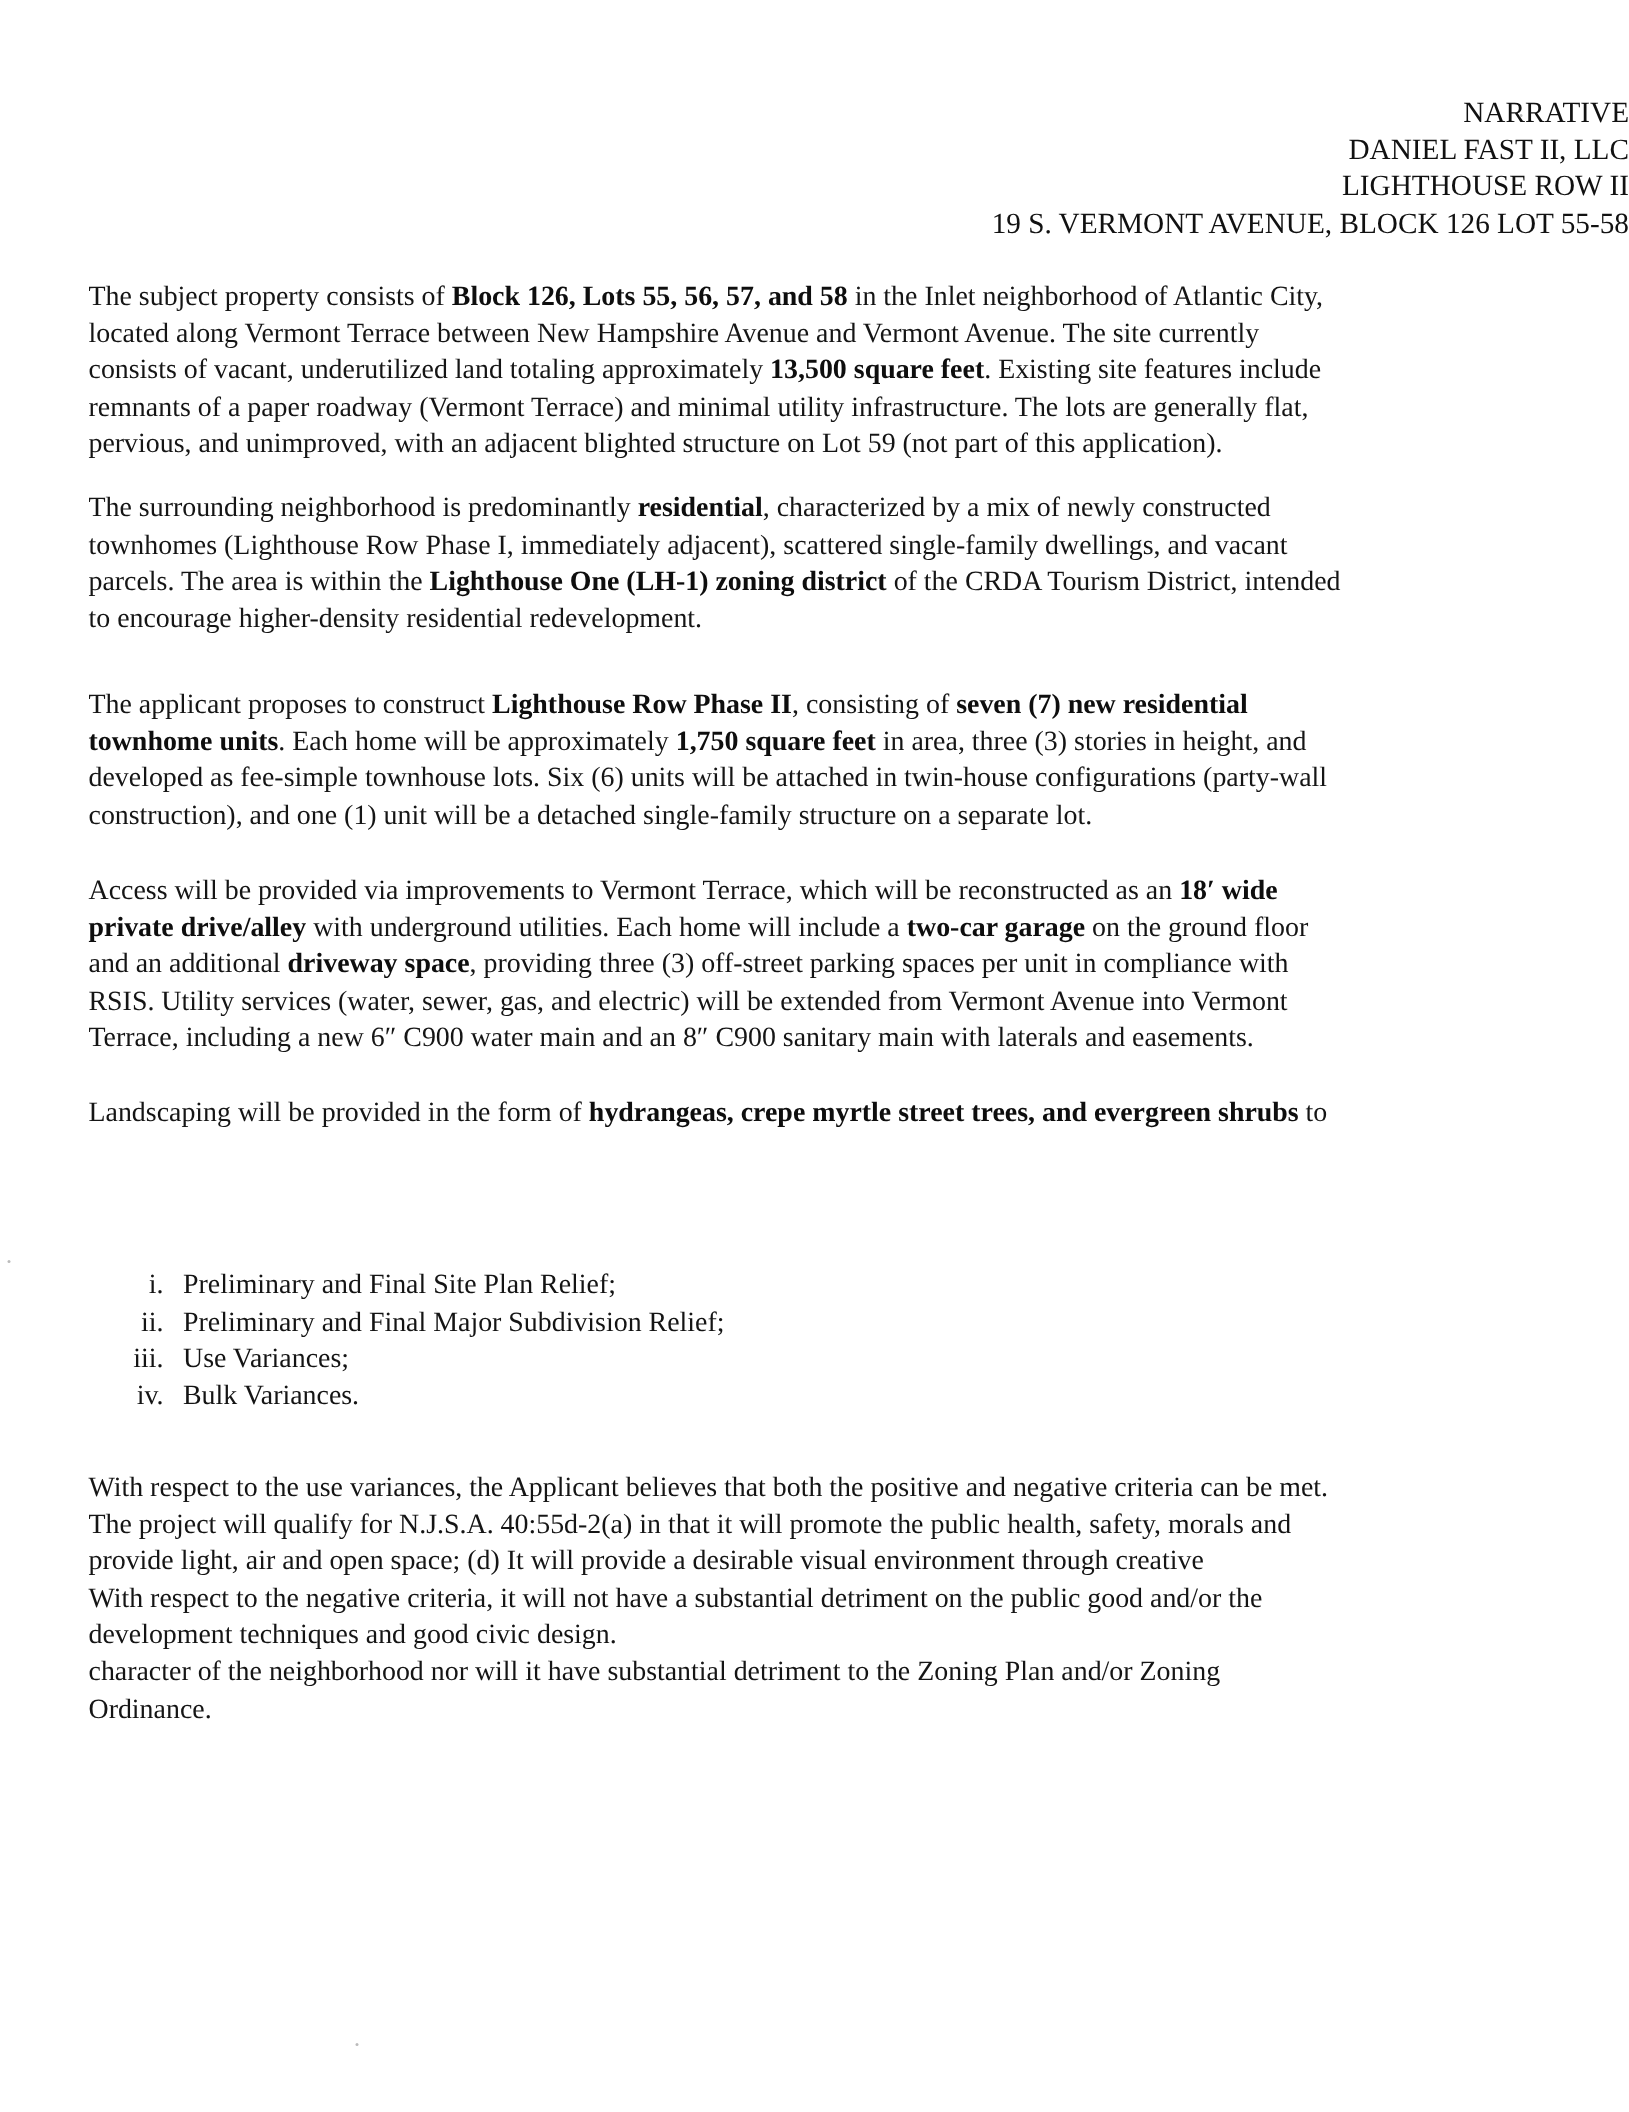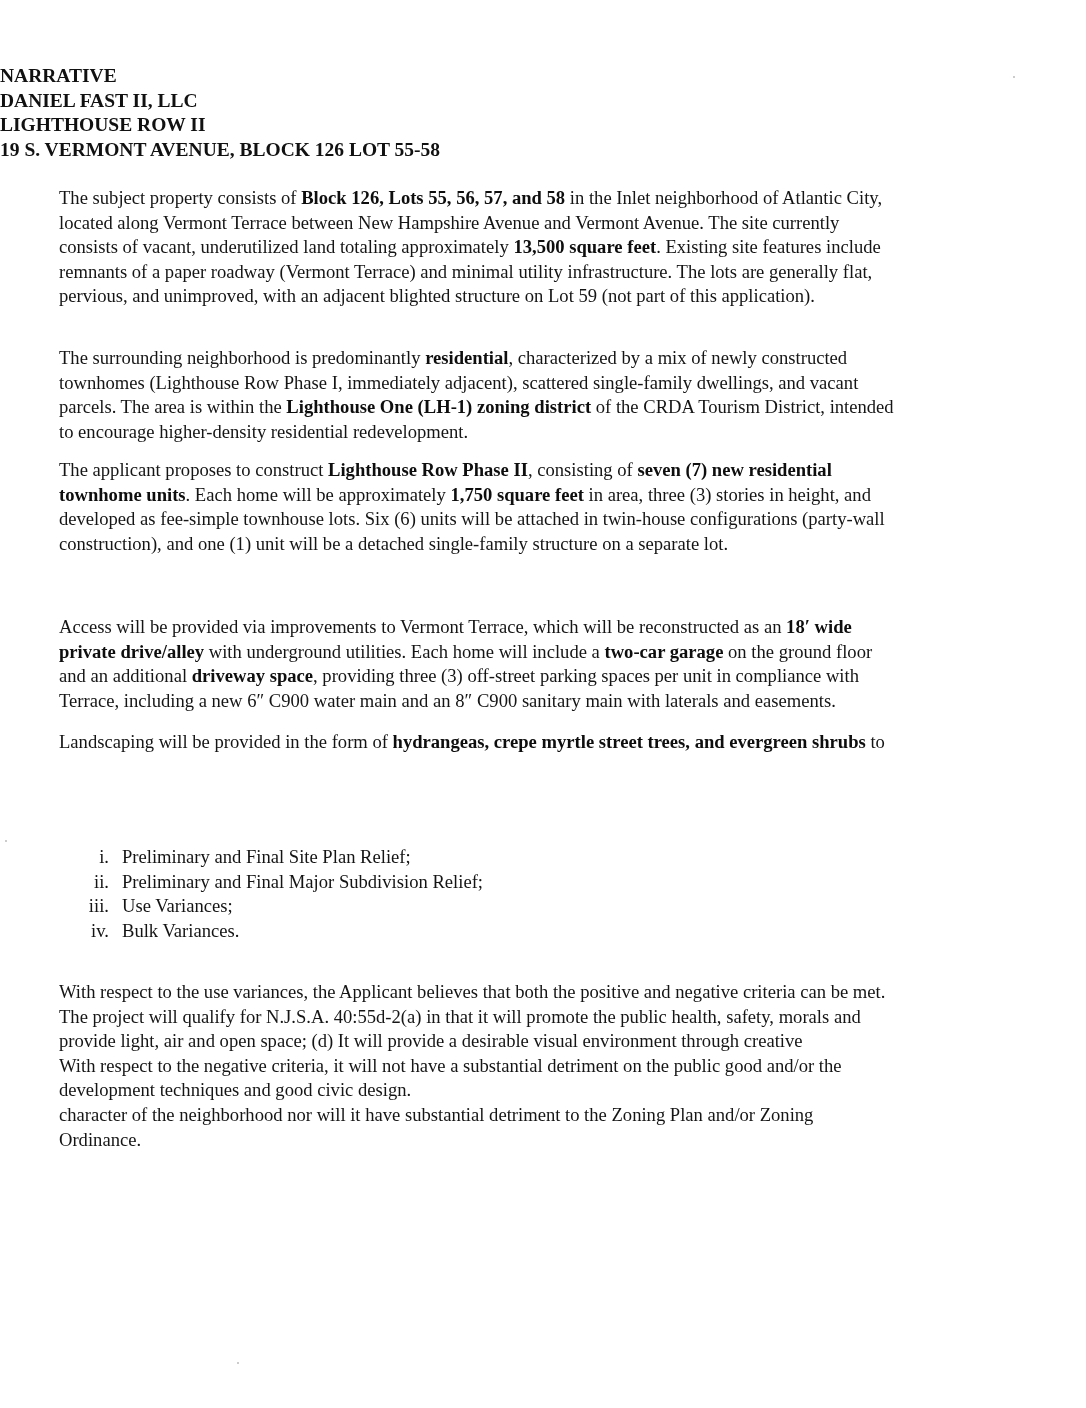--- a/index.html
+++ b/index.html
@@ -4,21 +4,21 @@
   <style>
     html, body { margin: 0; padding: 0; background: #ffffff; }
     body {
       width: 1086px; height: 1408px; position: relative; overflow: hidden;
       font-family: "Liberation Serif", "DejaVu Serif", serif;
       color: #141414;
     }
     .page { position: absolute; left: 0; top: 0; width: 1086px; height: 1408px; }
     .header {
       position: absolute; left: 0; top: 64px; width: 1086px;
-      text-align: left; font-weight: bold; font-size: 19.5px; line-height: 24.5px;
+      text-align: right; font-weight: normal; font-size: 19.5px; line-height: 24.5px;
       color: #111;
     }
     .header .hl { display: block; }
     .para {
       position: absolute; left: 59px; width: 990px;
       font-size: 18.6px; line-height: 24.6px; color: #151515;
     }
     .para .ln { display: block; white-space: nowrap; }
     b { font-weight: bold; color: #0e0e0e; }
     .list {
@@ -42,36 +42,37 @@
     <span class="hl">19 S. VERMONT AVENUE, BLOCK 126 LOT 55-58</span>
   </div>
 
   <div class="para" style="top:186px;">
       <span class="ln"><span>The subject property consists of </span><b>Block 126, Lots 55, 56, 57, and 58</b><span> in the Inlet neighborhood of Atlantic City,</span></span>
       <span class="ln"><span>located along Vermont Terrace between New Hampshire Avenue and Vermont Avenue. The site currently</span></span>
       <span class="ln"><span>consists of vacant, underutilized land totaling approximately </span><b>13,500 square feet</b><span>. Existing site features include</span></span>
       <span class="ln"><span>remnants of a paper roadway (Vermont Terrace) and minimal utility infrastructure. The lots are generally flat,</span></span>
       <span class="ln"><span>pervious, and unimproved, with an adjacent blighted structure on Lot 59 (not part of this application).</span></span>
     </div>
-  <div class="para" style="top:346px;font-family:Liberation Serif, serif;">
+  <div class="para" style="top:327px;font-family:Liberation Serif, serif;">
       <span class="ln"><span>The surrounding neighborhood is predominantly </span><b>residential</b><span>, characterized by a mix of newly constructed</span></span>
       <span class="ln"><span>townhomes (Lighthouse Row Phase I, immediately adjacent), scattered single-family dwellings, and vacant</span></span>
       <span class="ln"><span>parcels. The area is within the </span><b>Lighthouse One (LH-1) zoning district</b><span> of the CRDA Tourism District, intended</span></span>
       <span class="ln"><span>to encourage higher-density residential redevelopment.</span></span>
     </div>
   <div class="para" style="top:458px;">
       <span class="ln"><span>The applicant proposes to construct </span><b>Lighthouse Row Phase II</b><span>, consisting of </span><b>seven (7) new residential</b></span>
       <span class="ln"><b>townhome units</b><span>. Each home will be approximately </span><b>1,750 square feet</b><span> in area, three (3) stories in height, and</span></span>
       <span class="ln"><span>developed as fee-simple townhouse lots. Six (6) units will be attached in twin-house configurations (party-wall</span></span>
       <span class="ln"><span>construction), and one (1) unit will be a detached single-family structure on a separate lot.</span></span>
     </div>
-  <div class="para" style="top:615px;">
+  <div class="para" style="top:582px;">
       <span class="ln"><span>Access will be provided via improvements to Vermont Terrace, which will be reconstructed as an </span><b>18′ wide</b></span>
       <span class="ln"><b>private drive/alley</b><span> with underground utilities. Each home will include a </span><b>two-car garage</b><span> on the ground floor</span></span>
       <span class="ln"><span>and an additional </span><b>driveway space</b><span>, providing three (3) off-street parking spaces per unit in compliance with</span></span>
+      <span class="ln"><span>RSIS. Utility services (water, sewer, gas, and electric) will be extended from Vermont Avenue into Vermont</span></span>
       <span class="ln"><span>Terrace, including a new 6″ C900 water main and an 8″ C900 sanitary main with laterals and easements.</span></span>
     </div>
   <div class="para" style="top:730px;">
       <span class="ln"><span>Landscaping will be provided in the form of </span><b>hydrangeas, crepe myrtle street trees, and evergreen shrubs</b><span> to</span></span>
     </div>
 
   <div class="list">
     <span class="item">
       <span class="num">i.</span>
       <span class="txt">Preliminary and Final Site Plan Relief;</span>

